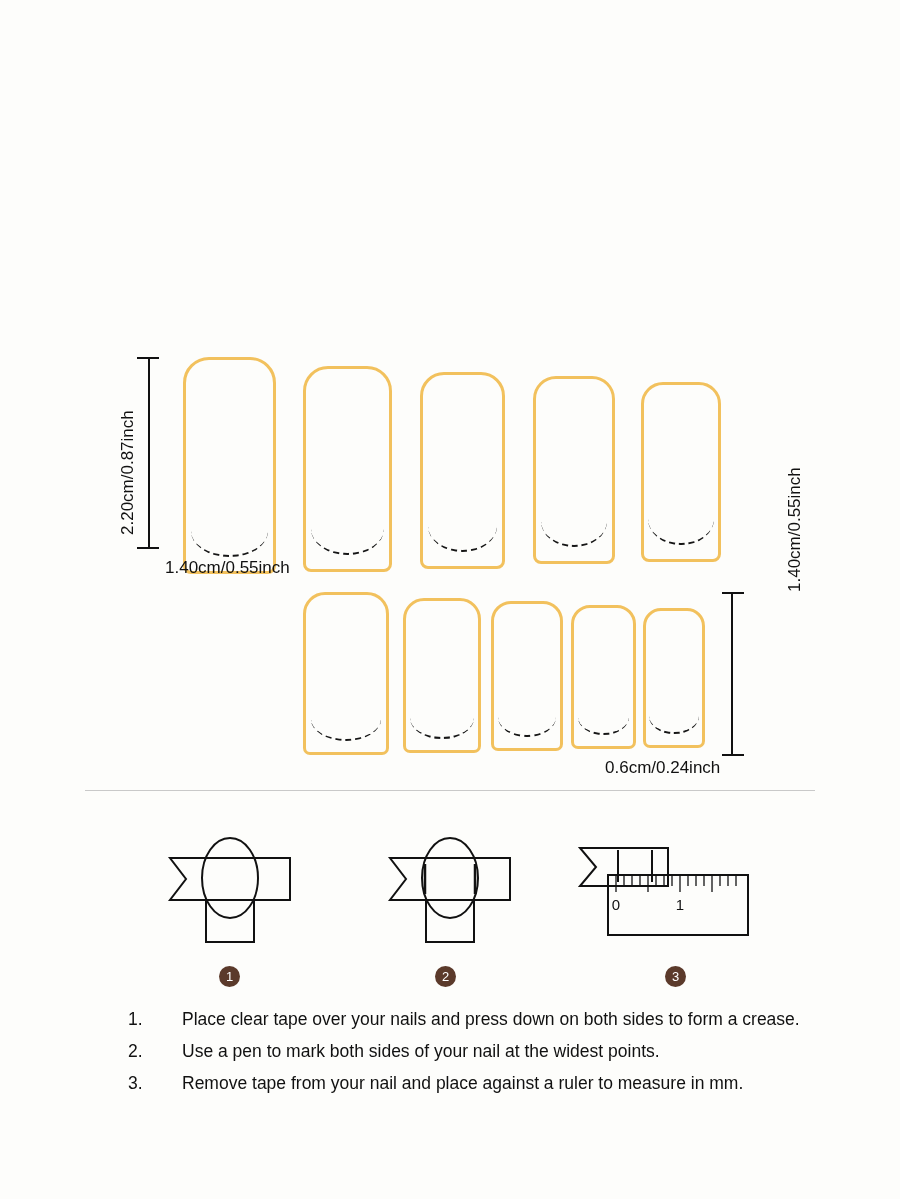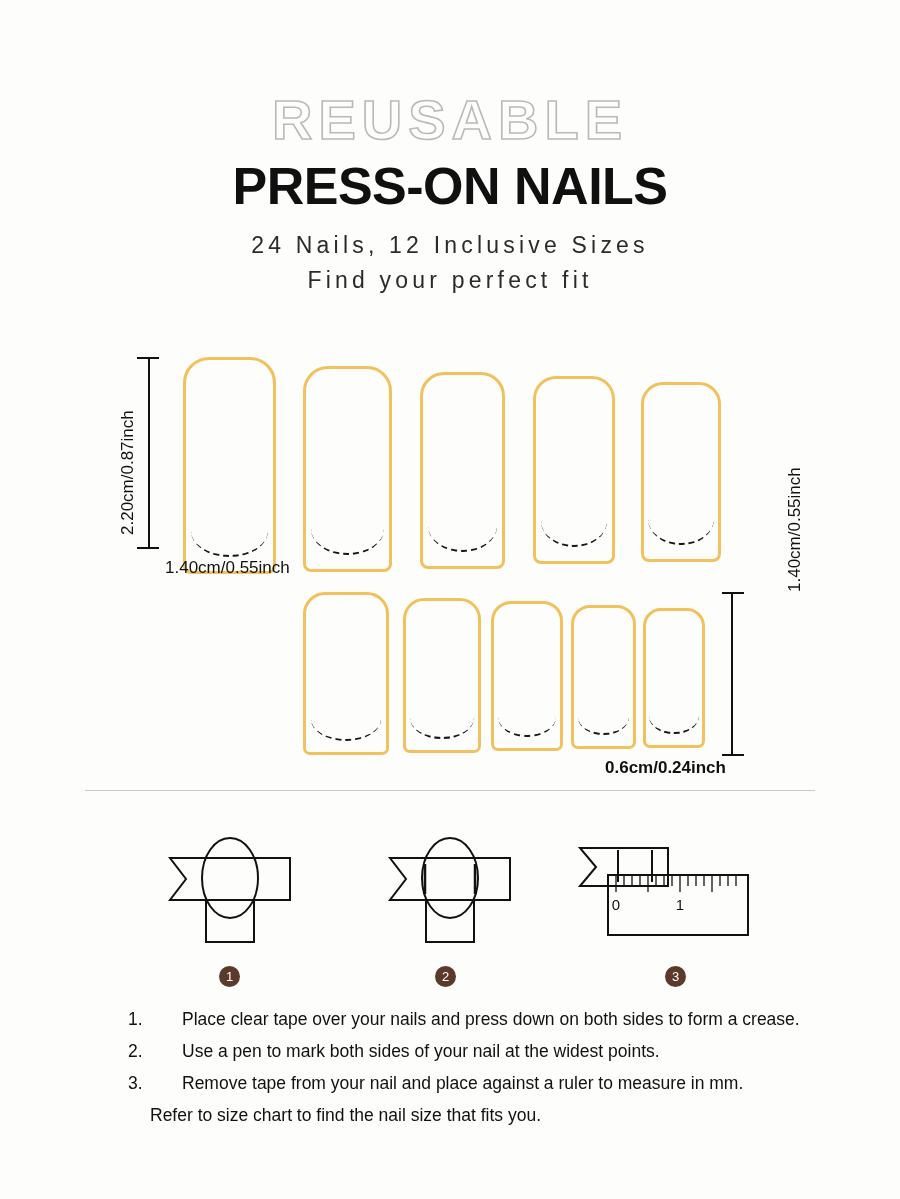--- a/index.html
+++ b/index.html
@@ -164,26 +164,20 @@
     font-size: 17.5px;
     line-height: 28px;
     color: #111;
   }
 </style>
 </head>
 <body>
 
 <div id="page">
 
-  <div class="header">
-    <div class="title-outline">REUSABLE</div>
-    <div class="title-main">PRESS-ON NAILS</div>
-    <div class="subtitle-1">24 Nails, 12 Inclusive Sizes</div>
-    <div class="subtitle-2">Find your perfect fit</div>
-  </div>
 
   <div class="chart">
 
     <div class="vline" style="left:148px; top:27px; height:190px;"></div>
     <div class="vcap" style="left:137px; top:27px;"></div>
     <div class="vcap" style="left:137px; top:217px;"></div>
     <div class="dim-label vert" style="left:118px; top:205px;">2.20cm/0.87inch</div>
 
     <div class="nail" style="left:183px; top:27px; width:93px; height:217px; border-radius:26px 26px 8px 8px;">
       <div class="cuticle"></div>
@@ -217,21 +211,21 @@
     </div>
     <div class="nail" style="left:643px; top:278px; width:62px; height:140px; border-radius:18px 18px 7px 7px;">
       <div class="cuticle" style="bottom:11px; height:18px;"></div>
     </div>
 
     <div class="vline" style="left:731px; top:262px; height:162px;"></div>
     <div class="vcap" style="left:722px; top:262px;"></div>
     <div class="vcap" style="left:722px; top:424px;"></div>
     <div class="dim-label vert" style="left:785px; top:262px;">1.40cm/0.55inch</div>
 
-    <div class="dim-label" style="left:605px; top:428px;font-weight:bold;">0.6cm/0.24inch</div>
+    <div class="dim-label" style="left:605px; top:428px;">0.6cm/0.24inch</div>
   </div>
 
   <div class="divider"></div>
 
   <div class="steps">
 
     <svg style="position:absolute; left:150px; top:0px;" width="160" height="140" viewBox="0 0 160 140" fill="none">
       <ellipse cx="80" cy="58" rx="28" ry="40" stroke="#111" stroke-width="2" fill="none"></ellipse>
       <path d="M20 38 L140 38 L140 80 L20 80 L36 59 Z" stroke="#111" stroke-width="2" fill="#fdfdfb" fill-opacity="0.0"></path>
       <path d="M56 80 L56 122 L104 122 L104 80" stroke="#111" stroke-width="2" fill="none"></path>
@@ -284,16 +278,15 @@
       <div class="instr-text">Place clear tape over your nails and press down on both sides to form a crease.</div>
     </div>
     <div class="instr-row">
       <div class="instr-idx">2.</div>
       <div class="instr-text">Use a pen to mark both sides of your nail at the widest points.</div>
     </div>
     <div class="instr-row">
       <div class="instr-idx">3.</div>
       <div class="instr-text">Remove tape from your nail and place against a ruler to measure in mm.</div>
     </div>
-    <div class="instr-cont">Refer to size chart to find the nail size that fits you.</div>
   </div>
 
 </div>
 
 </body></html>

